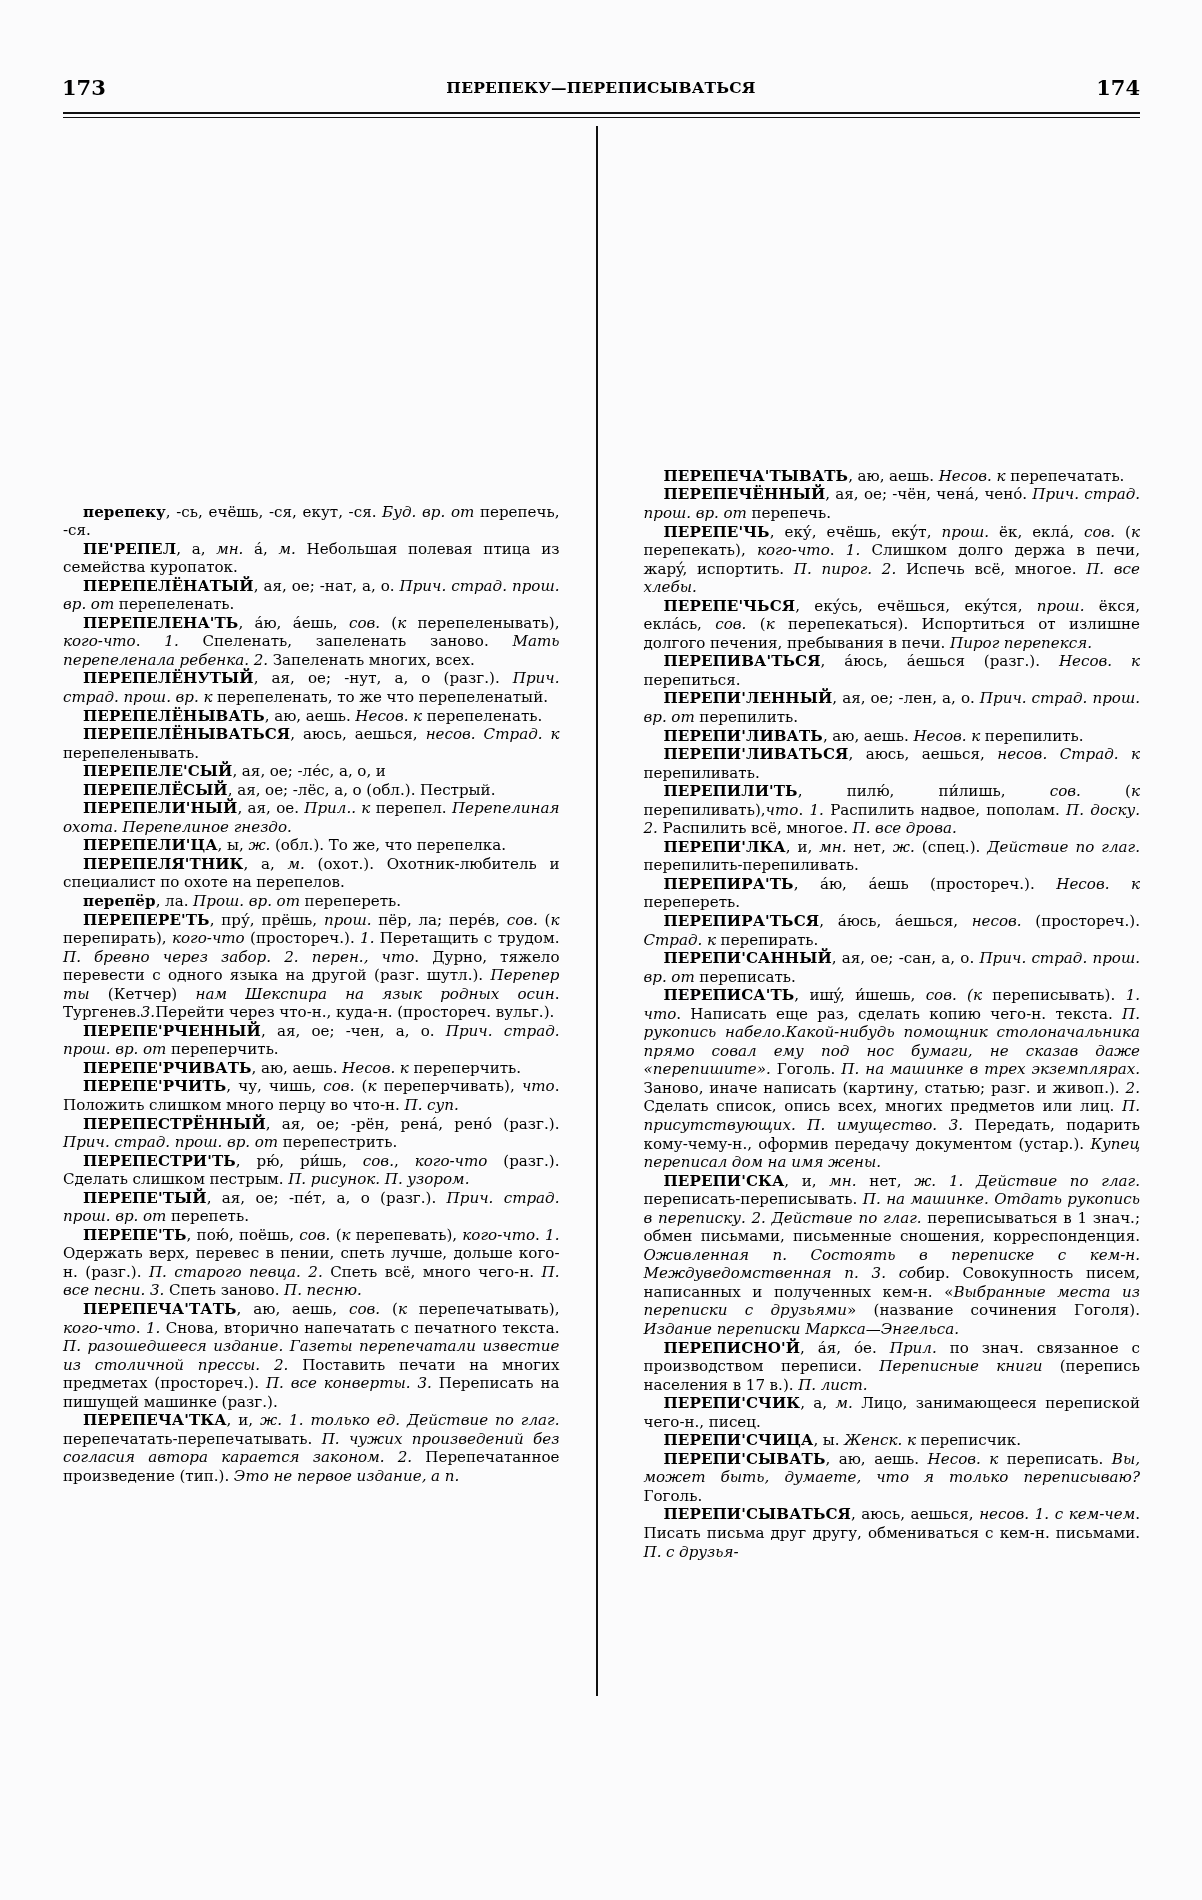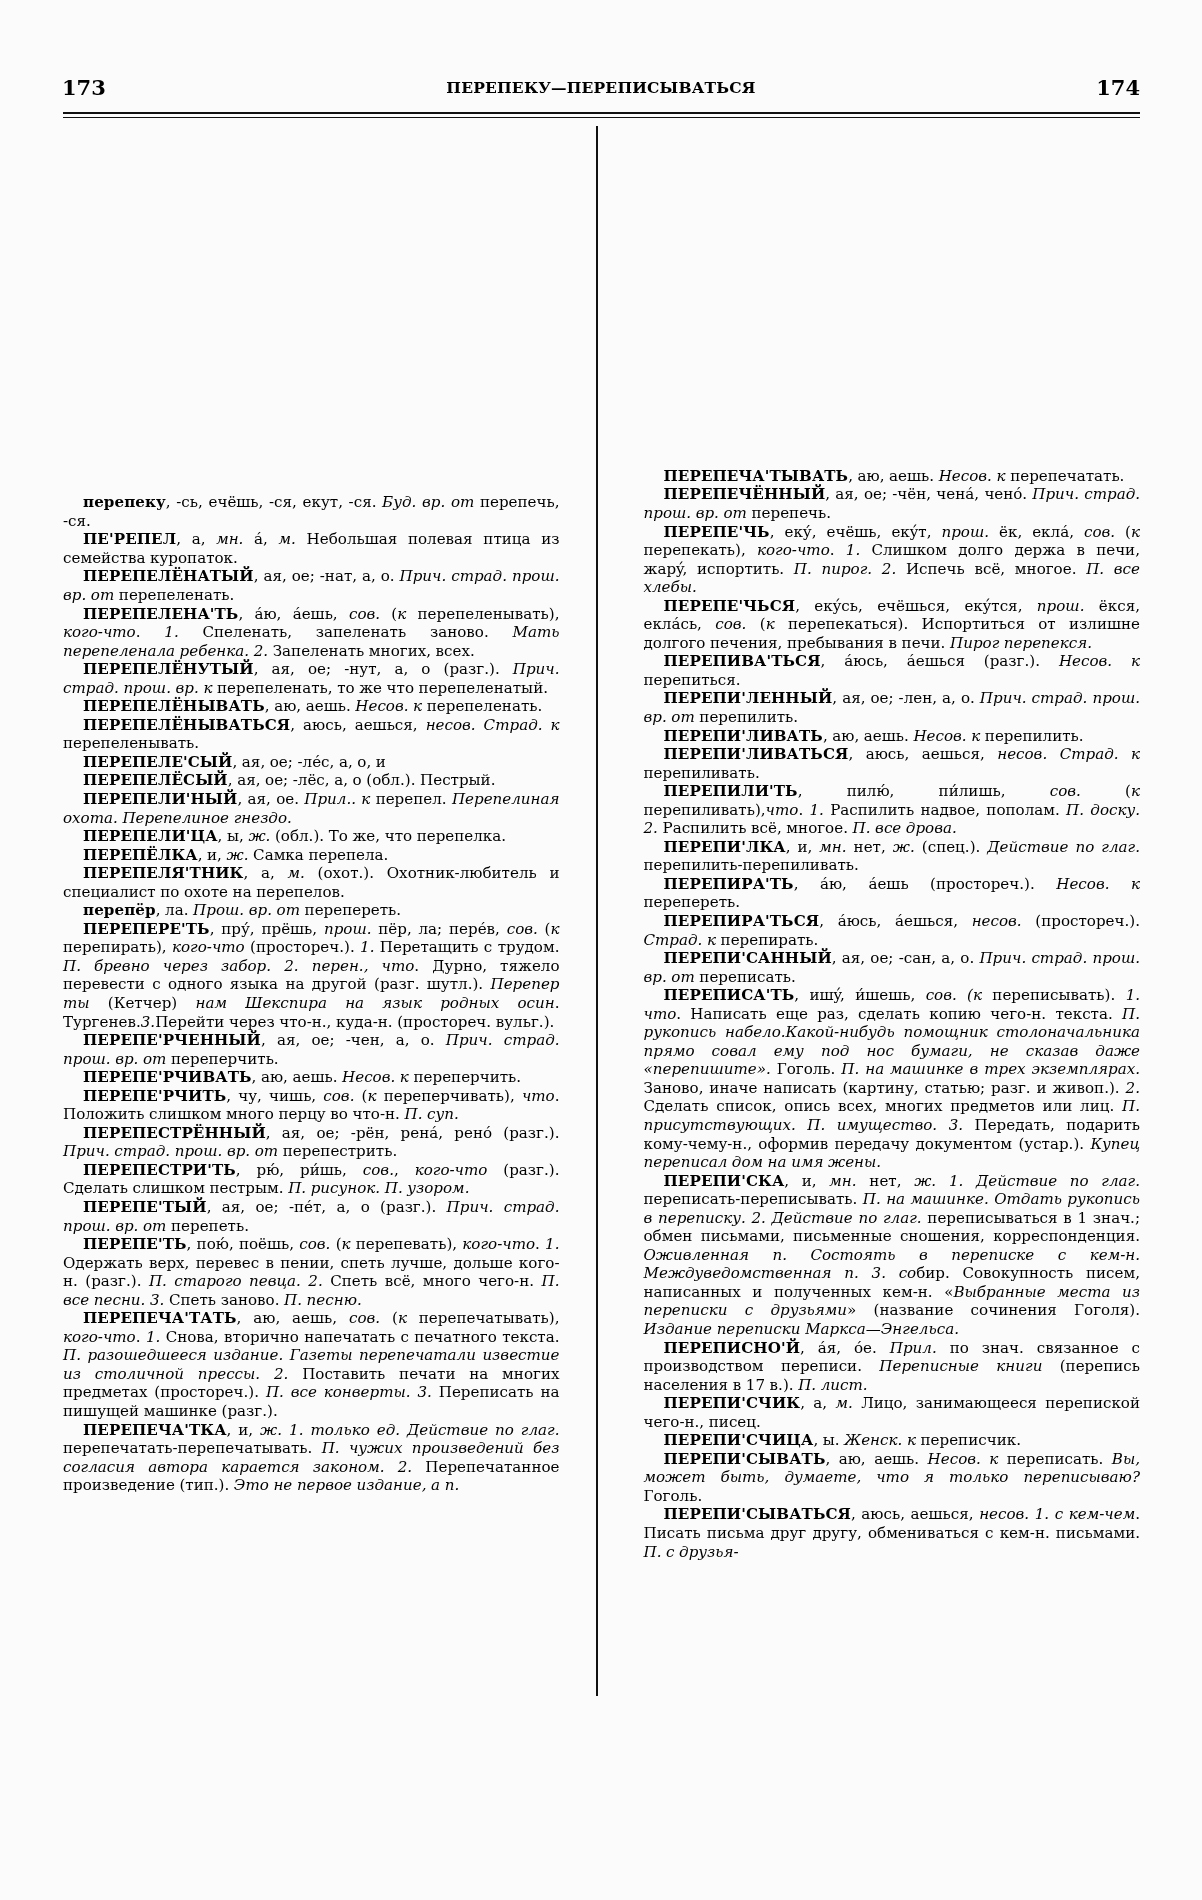--- a/index.html
+++ b/index.html
@@ -123,21 +123,20 @@
         <p class="entry"><span class="hw">ПЕ'РЕПЕЛ</span><span><span class="rom">, а, </span><span class="it">мн.</span><span class="rom"> á, </span><span class="it">м.</span><span class="rom"> Небольшая полевая птица из семейства куропаток.</span></span></p>
         <p class="entry"><span class="hw">ПЕРЕПЕЛЁНАТЫЙ</span><span><span class="rom">, ая, ое; -нат, а, о. </span><span class="it">Прич. страд. прош. вр. от</span><span class="rom"> перепеленать.</span></span></p>
         <p class="entry"><span class="hw">ПЕРЕПЕЛЕНА'ТЬ</span><span><span class="rom">, áю, áешь, </span><span class="it">сов.</span><span class="rom"> (</span><span class="it">к</span><span class="rom"> перепеленывать), </span><span class="it">кого-что</span><span class="rom">. </span><span class="it">1.</span><span class="rom"> Спеленать, запеленать заново. </span><span class="it">Мать перепеленала ребенка.</span><span class="rom"> </span><span class="it">2.</span><span class="rom"> Запеленать многих, всех.</span></span></p>
         <p class="entry"><span class="hw">ПЕРЕПЕЛЁНУТЫЙ</span><span><span class="rom">, ая, ое; -нут, а, о (разг.). </span><span class="it">Прич. страд. прош. вр. к</span><span class="rom"> перепеленать, то же что перепеленатый.</span></span></p>
         <p class="entry"><span class="hw">ПЕРЕПЕЛЁНЫВАТЬ</span><span><span class="rom">, аю, аешь. </span><span class="it">Несов. к</span><span class="rom"> перепеленать.</span></span></p>
         <p class="entry"><span class="hw">ПЕРЕПЕЛЁНЫВАТЬСЯ</span><span><span class="rom">, аюсь, аешься, </span><span class="it">несов. Страд. к</span><span class="rom"> перепеленывать.</span></span></p>
         <p class="entry"><span class="hw">ПЕРЕПЕЛЕ'СЫЙ</span><span><span class="rom">, ая, ое; -лéс, а, о, и</span></span></p>
         <p class="entry"><span class="hw">ПЕРЕПЕЛЁСЫЙ</span><span><span class="rom">, ая, ое; -лёс, а, о (обл.). Пестрый.</span></span></p>
         <p class="entry"><span class="hw">ПЕРЕПЕЛИ'НЫЙ</span><span><span class="rom">, ая, ое. </span><span class="it">Прил.. к</span><span class="rom"> перепел. </span><span class="it">Перепелиная охота. Перепелиное гнездо.</span></span></p>
         <p class="entry"><span class="hw">ПЕРЕПЕЛИ'ЦА</span><span><span class="rom">, ы, </span><span class="it">ж.</span><span class="rom"> (обл.). То же, что перепелка.</span></span></p>
-        <p class="entry"><span class="hw">ПЕРЕПЁЛКА</span><span><span class="rom">, и, </span><span class="it">ж.</span><span class="rom"> Самка перепела.</span></span></p>
         <p class="entry"><span class="hw">ПЕРЕПЕЛЯ'ТНИК</span><span><span class="rom">, а, </span><span class="it">м.</span><span class="rom"> (охот.). Охотник-любитель и специалист по охоте на перепелов.</span></span></p>
         <p class="entry"><span class="hw small">перепёр</span><span><span class="rom">, ла. </span><span class="it">Прош. вр. от</span><span class="rom"> перепереть.</span></span></p>
         <p class="entry"><span class="hw">ПЕРЕПЕРЕ'ТЬ</span><span><span class="rom">, пру́, прёшь, </span><span class="it">прош.</span><span class="rom"> пёр, ла; перéв, </span><span class="it">сов.</span><span class="rom"> (</span><span class="it">к</span><span class="rom"> перепирать), </span><span class="it">кого-что</span><span class="rom"> (простореч.). </span><span class="it">1.</span><span class="rom"> Перетащить с трудом. </span><span class="it">П. бревно через забор.</span><span class="rom"> </span><span class="it">2.</span><span class="rom"> </span><span class="it">перен., что</span><span class="rom">. Дурно, тяжело перевести с одного языка на другой (разг. шутл.). </span><span class="it">Перепер ты</span><span class="rom"> (Кетчер) </span><span class="it">нам Шекспира на язык родных осин</span><span class="rom">. Тургенев.</span><span class="it">3.</span><span class="rom">Перейти через что-н., куда-н. (простореч. вульг.).</span></span></p>
         <p class="entry"><span class="hw">ПЕРЕПЕ'РЧЕННЫЙ</span><span><span class="rom">, ая, ое; -чен, а, о. </span><span class="it">Прич. страд. прош. вр. от</span><span class="rom"> переперчить.</span></span></p>
         <p class="entry"><span class="hw">ПЕРЕПЕ'РЧИВАТЬ</span><span><span class="rom">, аю, аешь. </span><span class="it">Несов. к</span><span class="rom"> переперчить.</span></span></p>
         <p class="entry"><span class="hw">ПЕРЕПЕ'РЧИТЬ</span><span><span class="rom">, чу, чишь, </span><span class="it">сов.</span><span class="rom"> (</span><span class="it">к</span><span class="rom"> переперчивать), </span><span class="it">что</span><span class="rom">. Положить слишком много перцу во что-н. </span><span class="it">П. суп.</span></span></p>
         <p class="entry"><span class="hw">ПЕРЕПЕСТРЁННЫЙ</span><span><span class="rom">, ая, ое; -рён, ренá, ренó (разг.). </span><span class="it">Прич. страд. прош. вр. от</span><span class="rom"> перепестрить.</span></span></p>
         <p class="entry"><span class="hw">ПЕРЕПЕСТРИ'ТЬ</span><span><span class="rom">, рю́, ри́шь, </span><span class="it">сов.</span><span class="rom">, </span><span class="it">кого-что</span><span class="rom"> (разг.). Сделать слишком пестрым. </span><span class="it">П. рисунок. П. узором.</span></span></p>
         <p class="entry"><span class="hw">ПЕРЕПЕ'ТЫЙ</span><span><span class="rom">, ая, ое; -пéт, а, о (разг.). </span><span class="it">Прич. страд. прош. вр. от</span><span class="rom"> перепеть.</span></span></p>
         <p class="entry"><span class="hw">ПЕРЕПЕ'ТЬ</span><span><span class="rom">, пою́, поёшь, </span><span class="it">сов.</span><span class="rom"> (</span><span class="it">к</span><span class="rom"> перепевать), </span><span class="it">кого-что</span><span class="rom">. </span><span class="it">1.</span><span class="rom"> Одержать верх, перевес в пении, спеть лучше, дольше кого-н. (разг.). </span><span class="it">П. старого певца.</span><span class="rom"> </span><span class="it">2.</span><span class="rom"> Спеть всё, много чего-н. </span><span class="it">П. все песни.</span><span class="rom"> </span><span class="it">3.</span><span class="rom"> Спеть заново. </span><span class="it">П. песню.</span></span></p>

